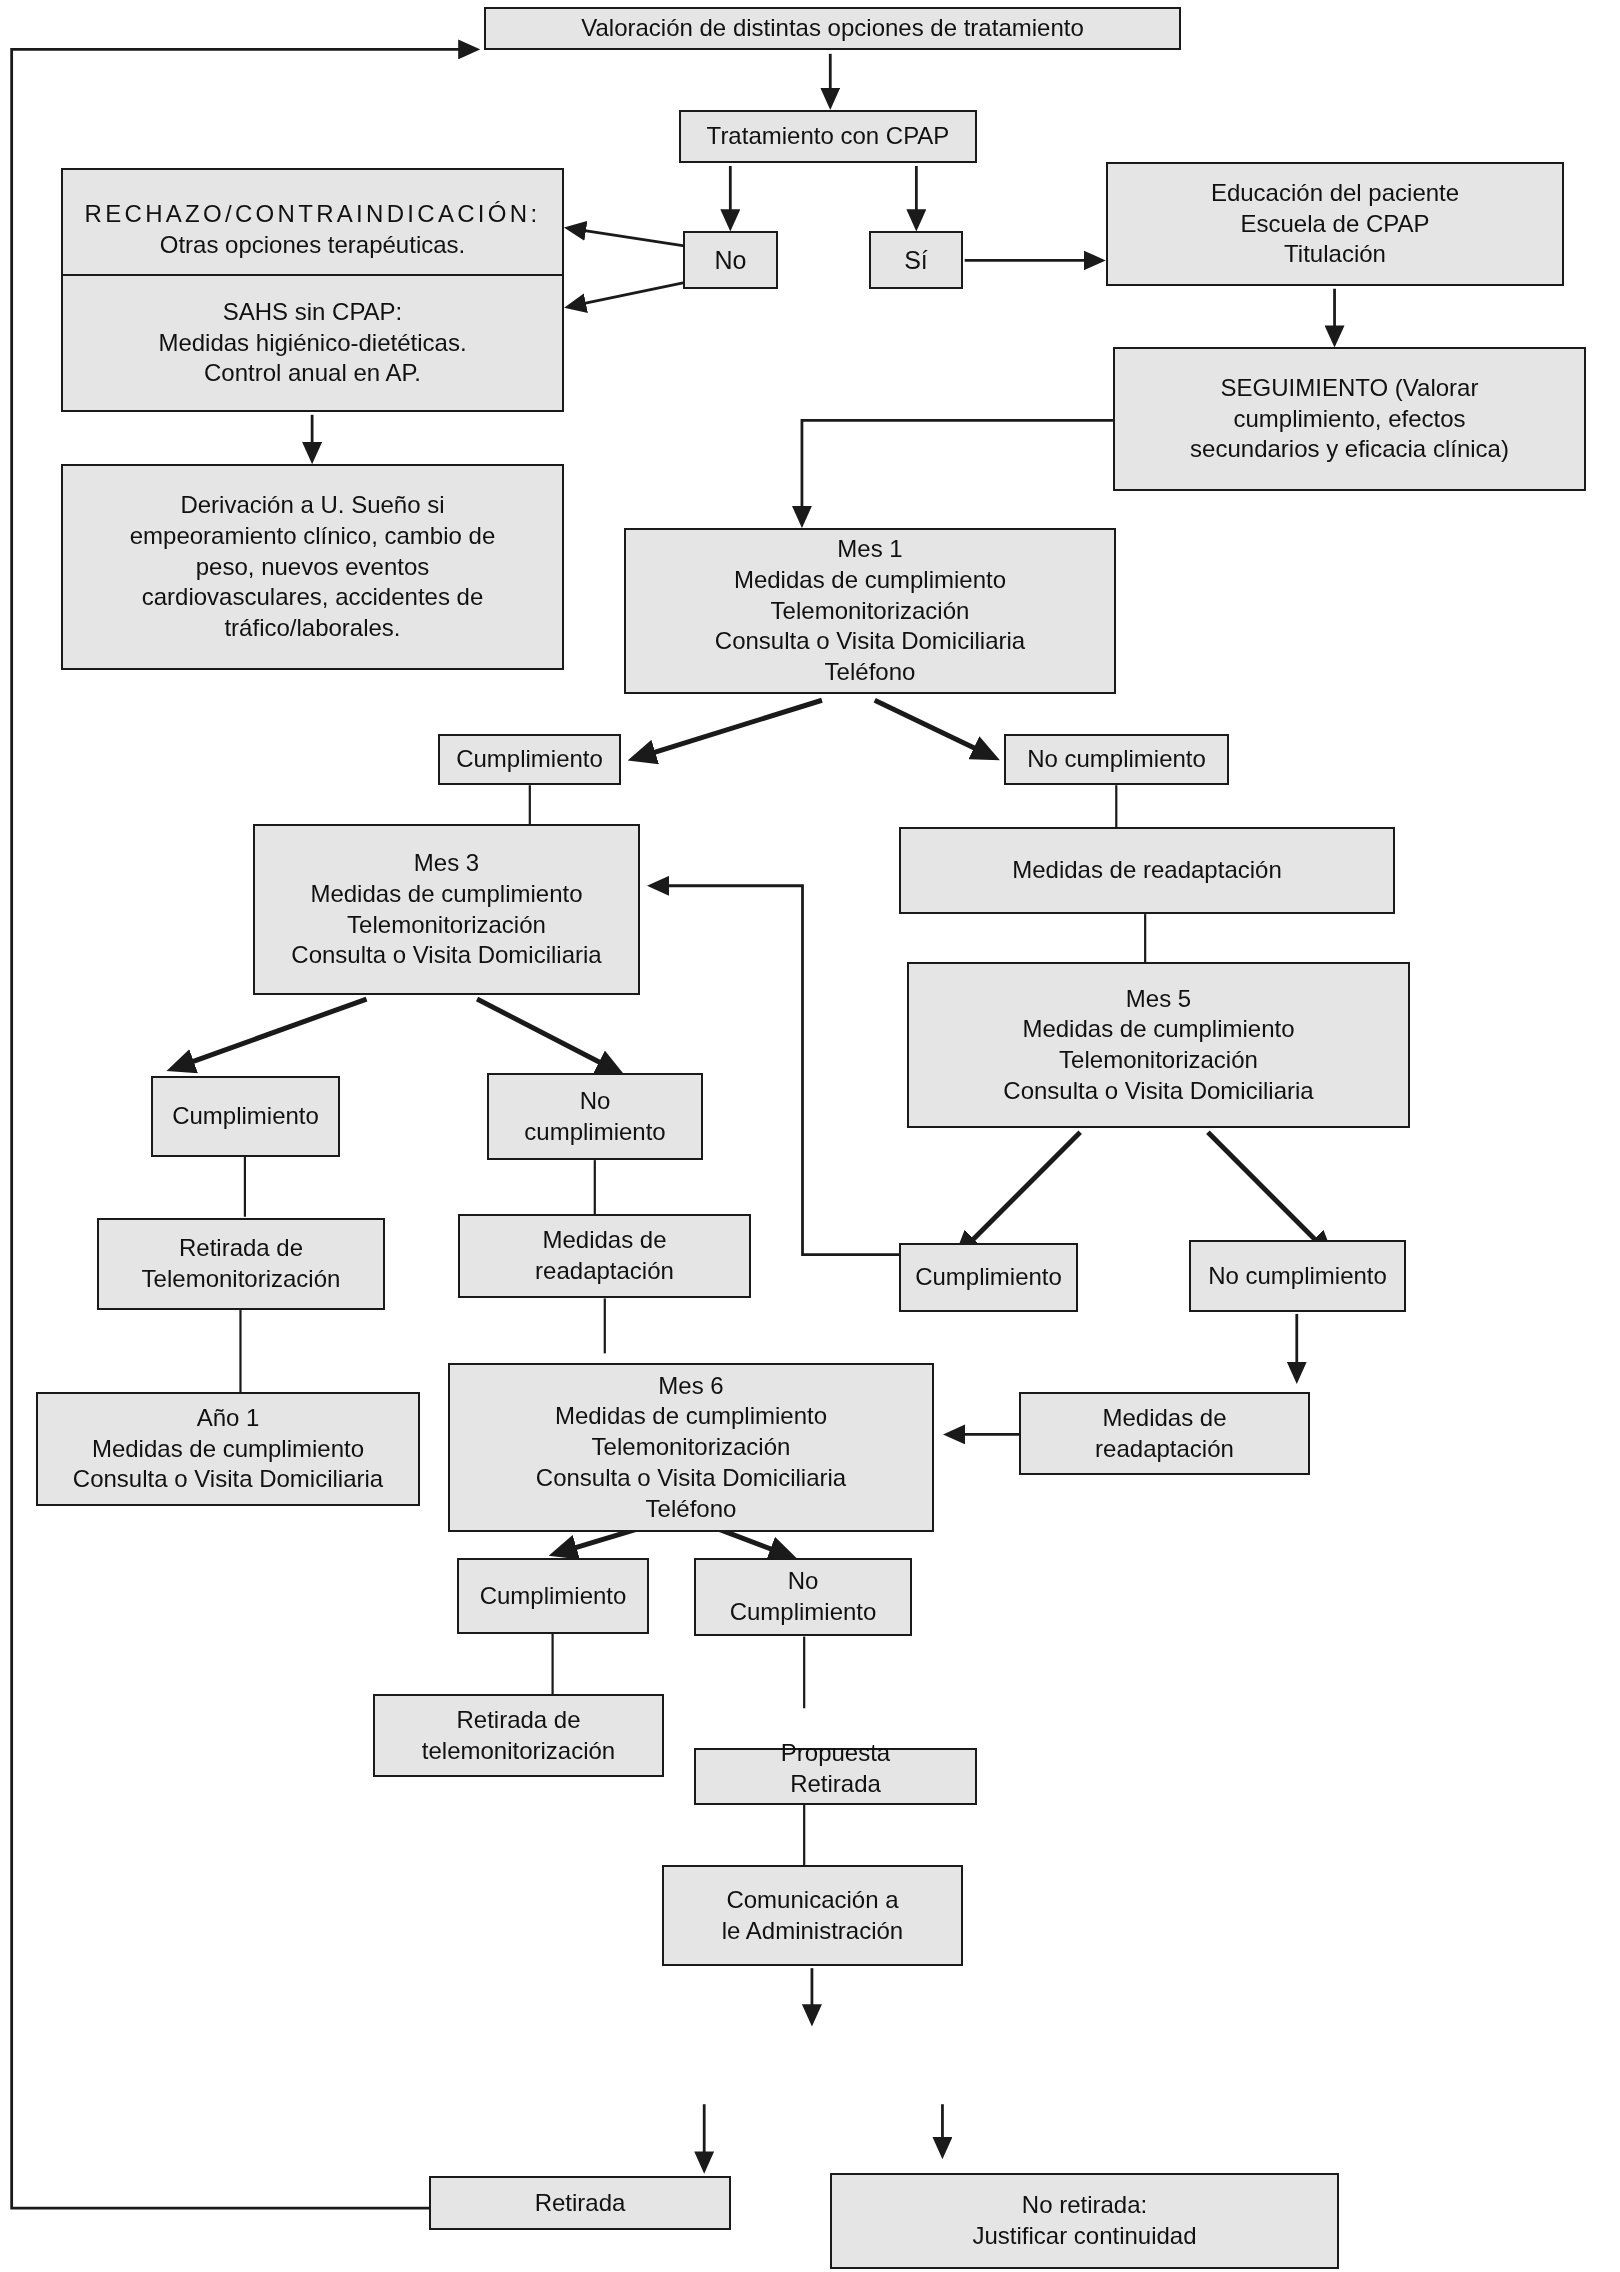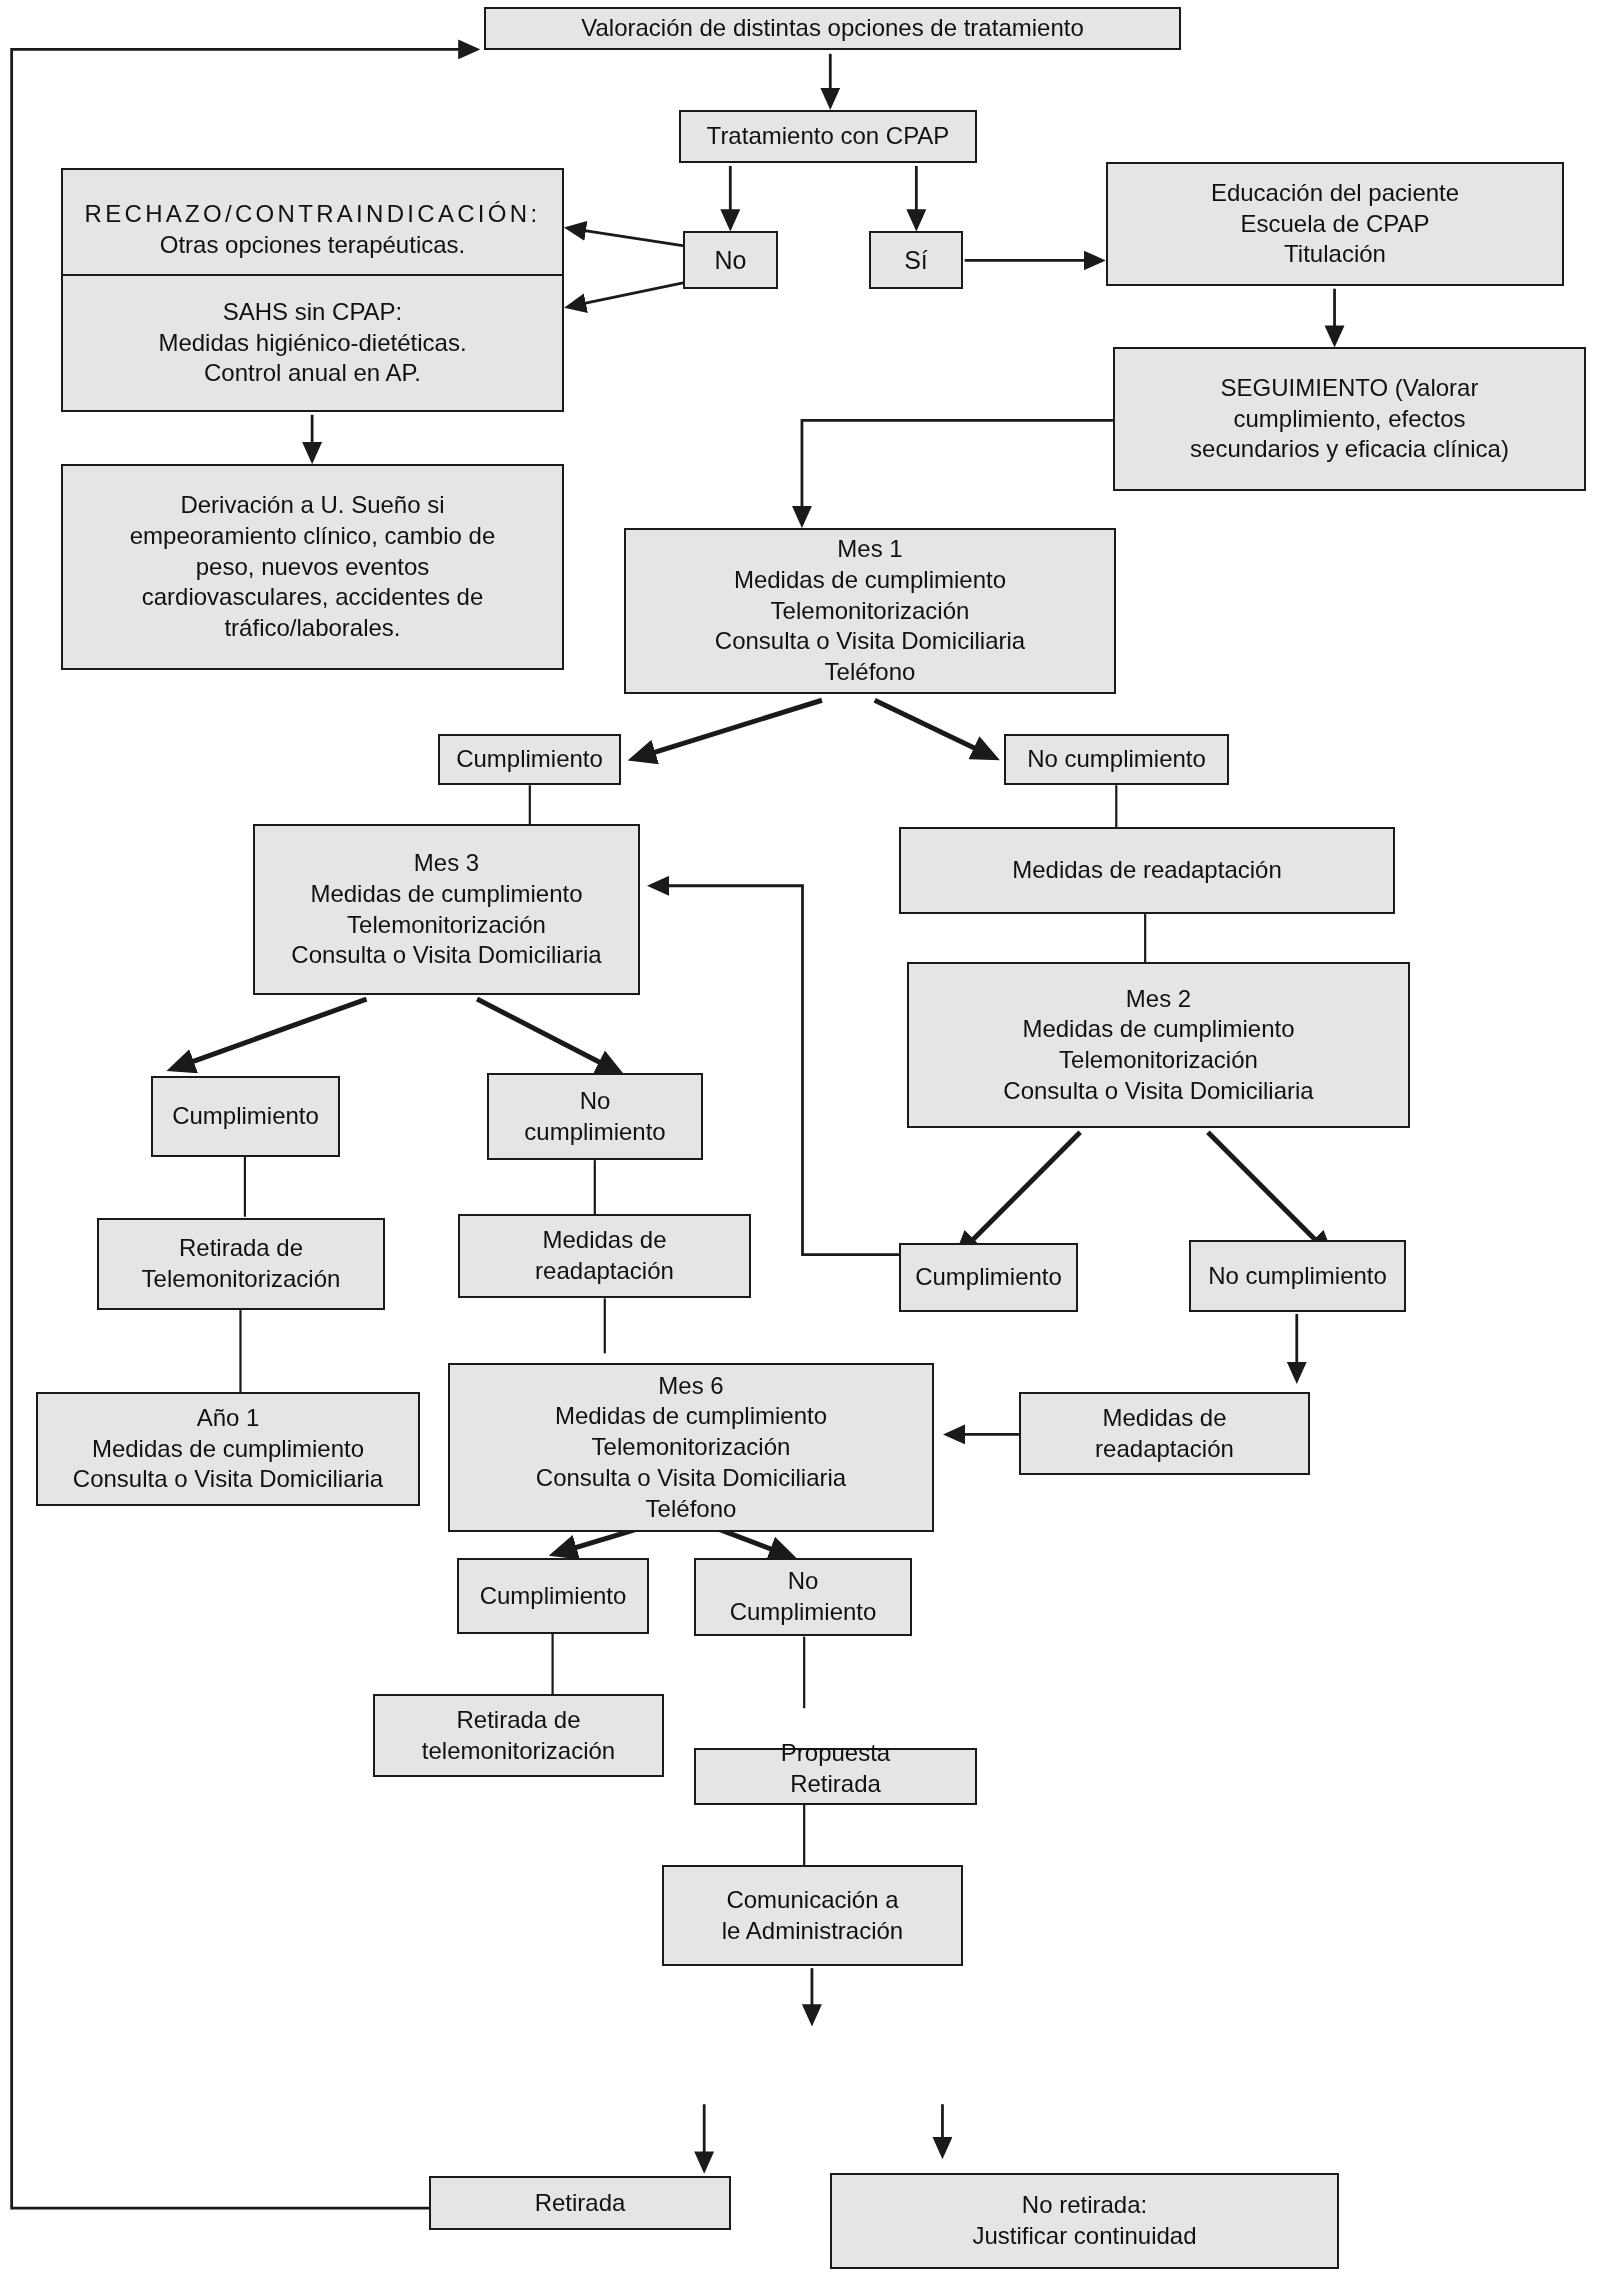--- a/index.html
+++ b/index.html
@@ -131,21 +131,21 @@
   <div class="node" style="left:253px;top:824px;width:387px;height:171px;">
       <span class="t">Mes 3
 Medidas de cumplimiento
 Telemonitorización
 Consulta o Visita Domiciliaria</span>
     </div>
   <div class="node" style="left:899px;top:827px;width:496px;height:87px;">
       <span class="t">Medidas de readaptación</span>
     </div>
   <div class="node" style="left:907px;top:962px;width:503px;height:166px;">
-      <span class="t">Mes 2
+      <span class="t">Mes 5
 Medidas de cumplimiento
 Telemonitorización
 Consulta o Visita Domiciliaria</span>
     </div>
 
   <div class="node" style="left:151px;top:1076px;width:189px;height:81px;">
       <span class="t">Cumplimiento</span>
     </div>
   <div class="node" style="left:487px;top:1073px;width:216px;height:87px;">
       <span class="t">No

